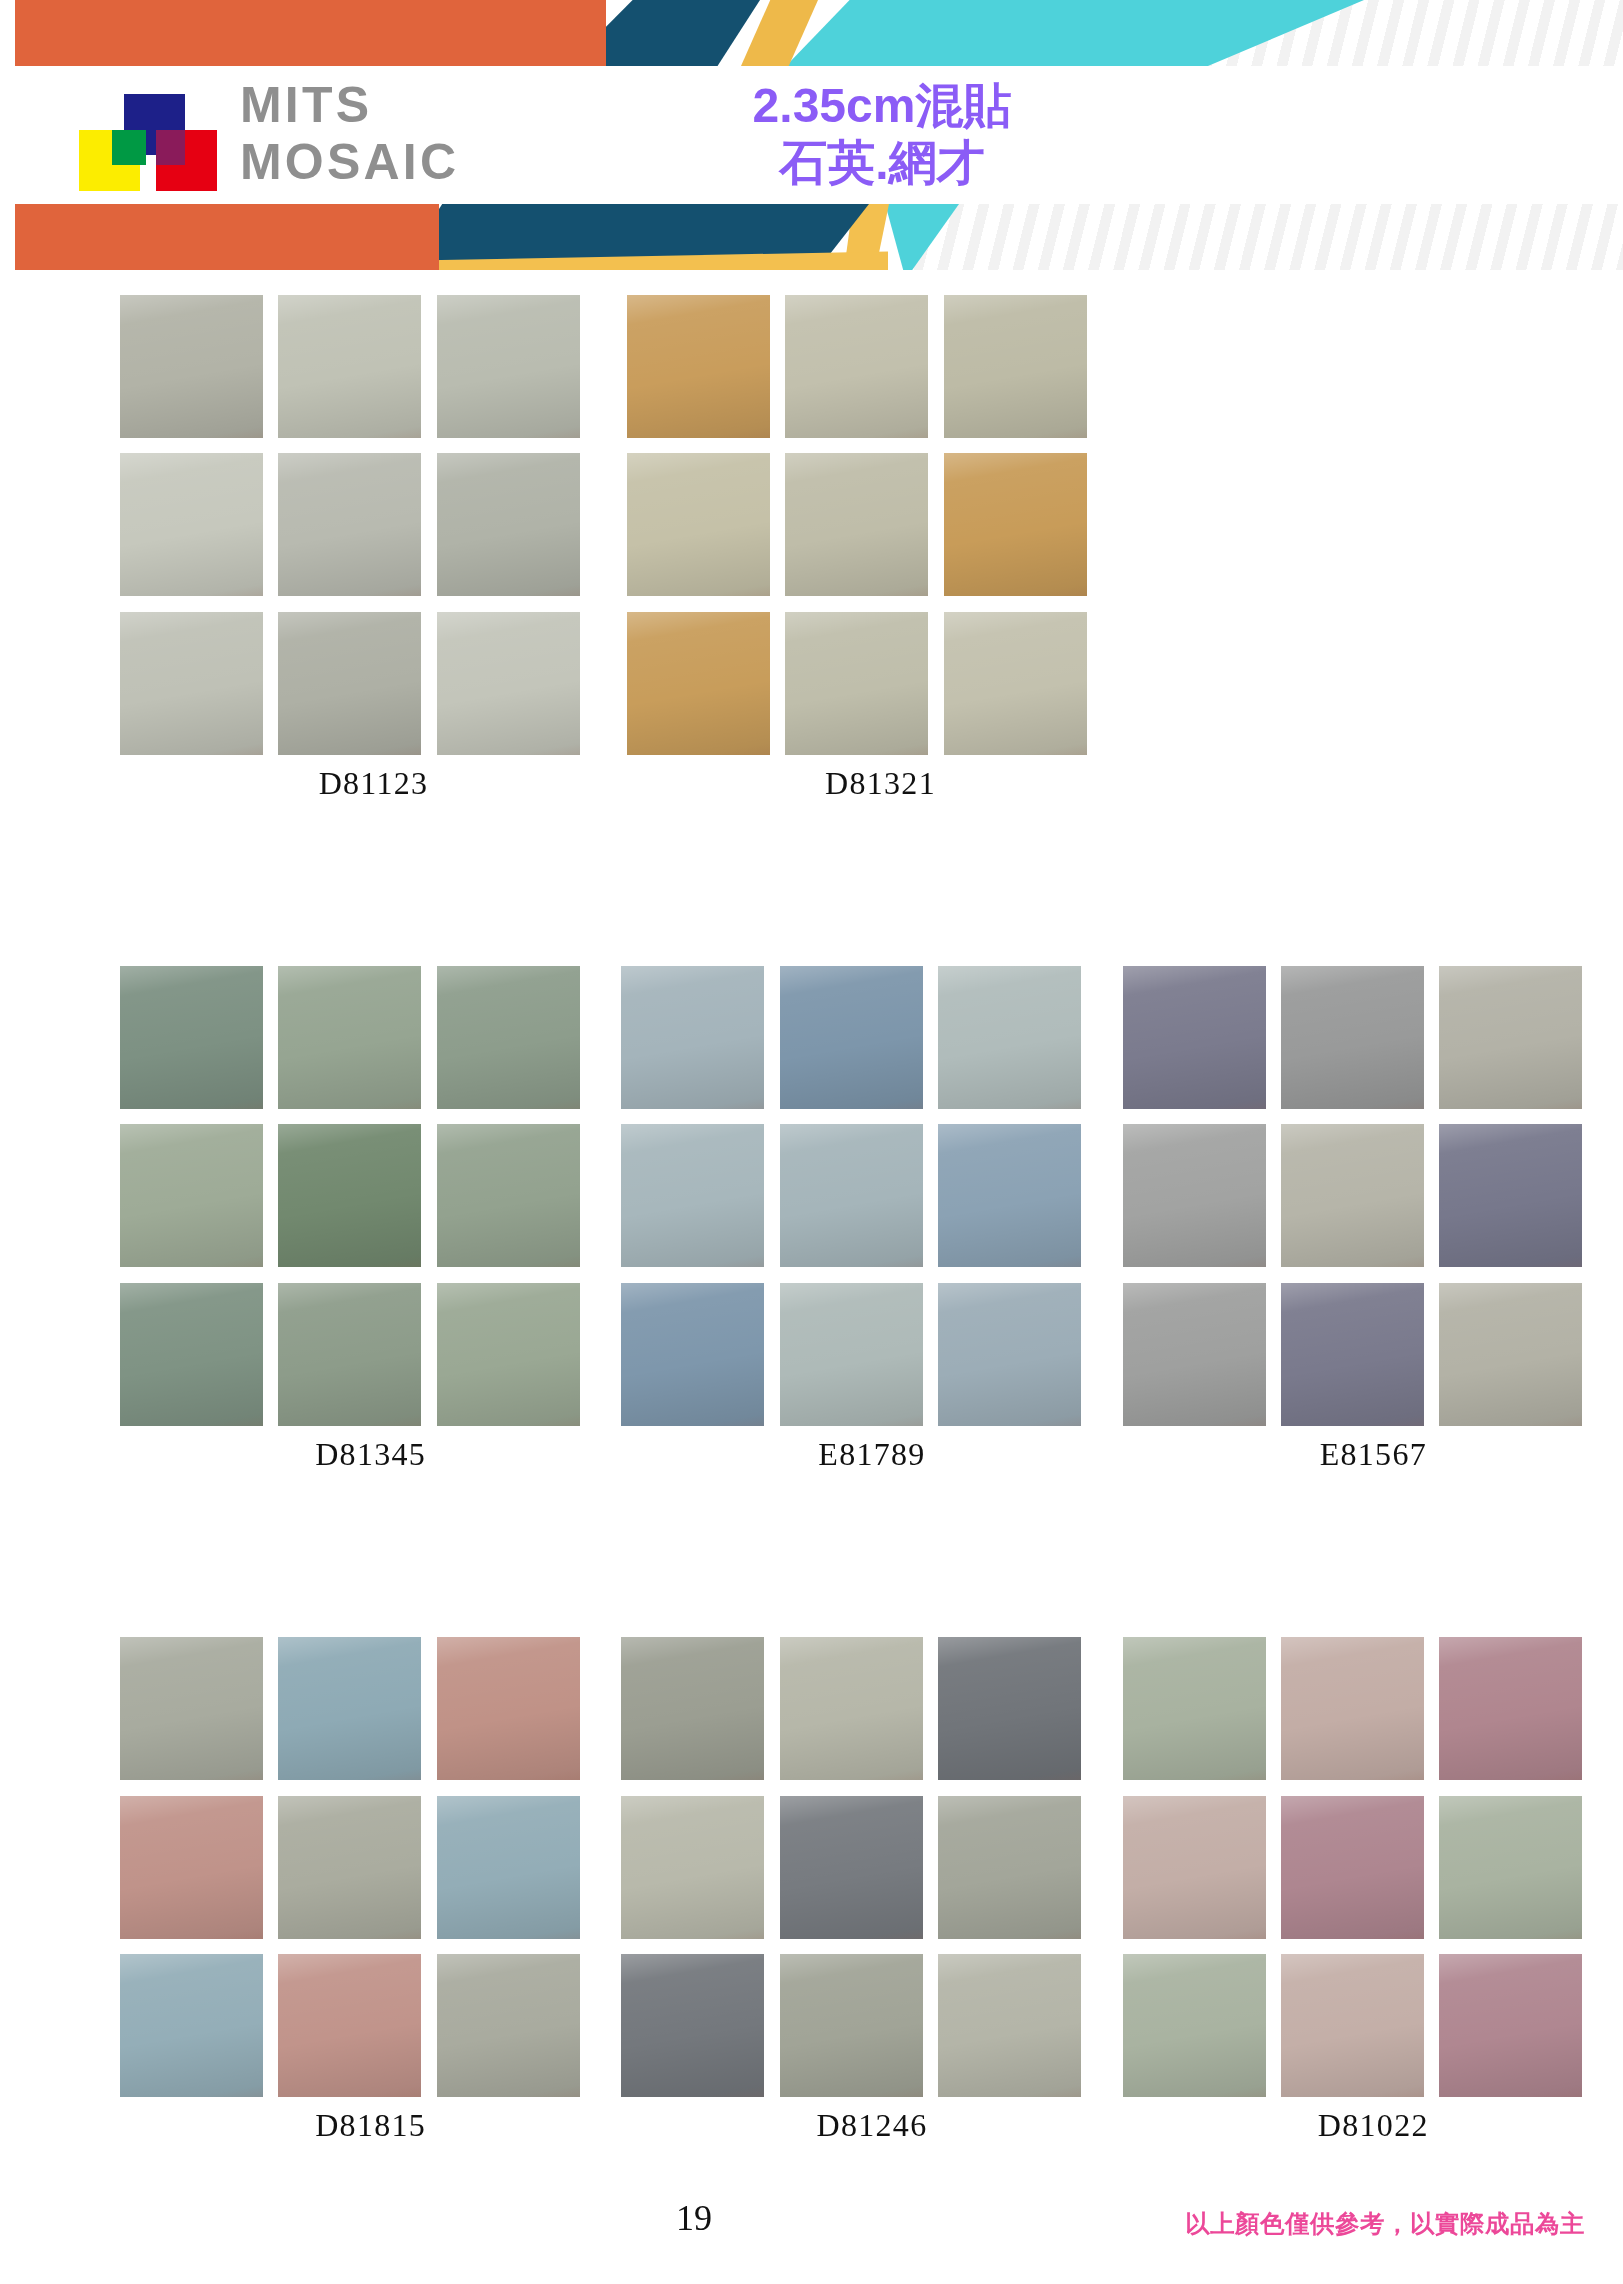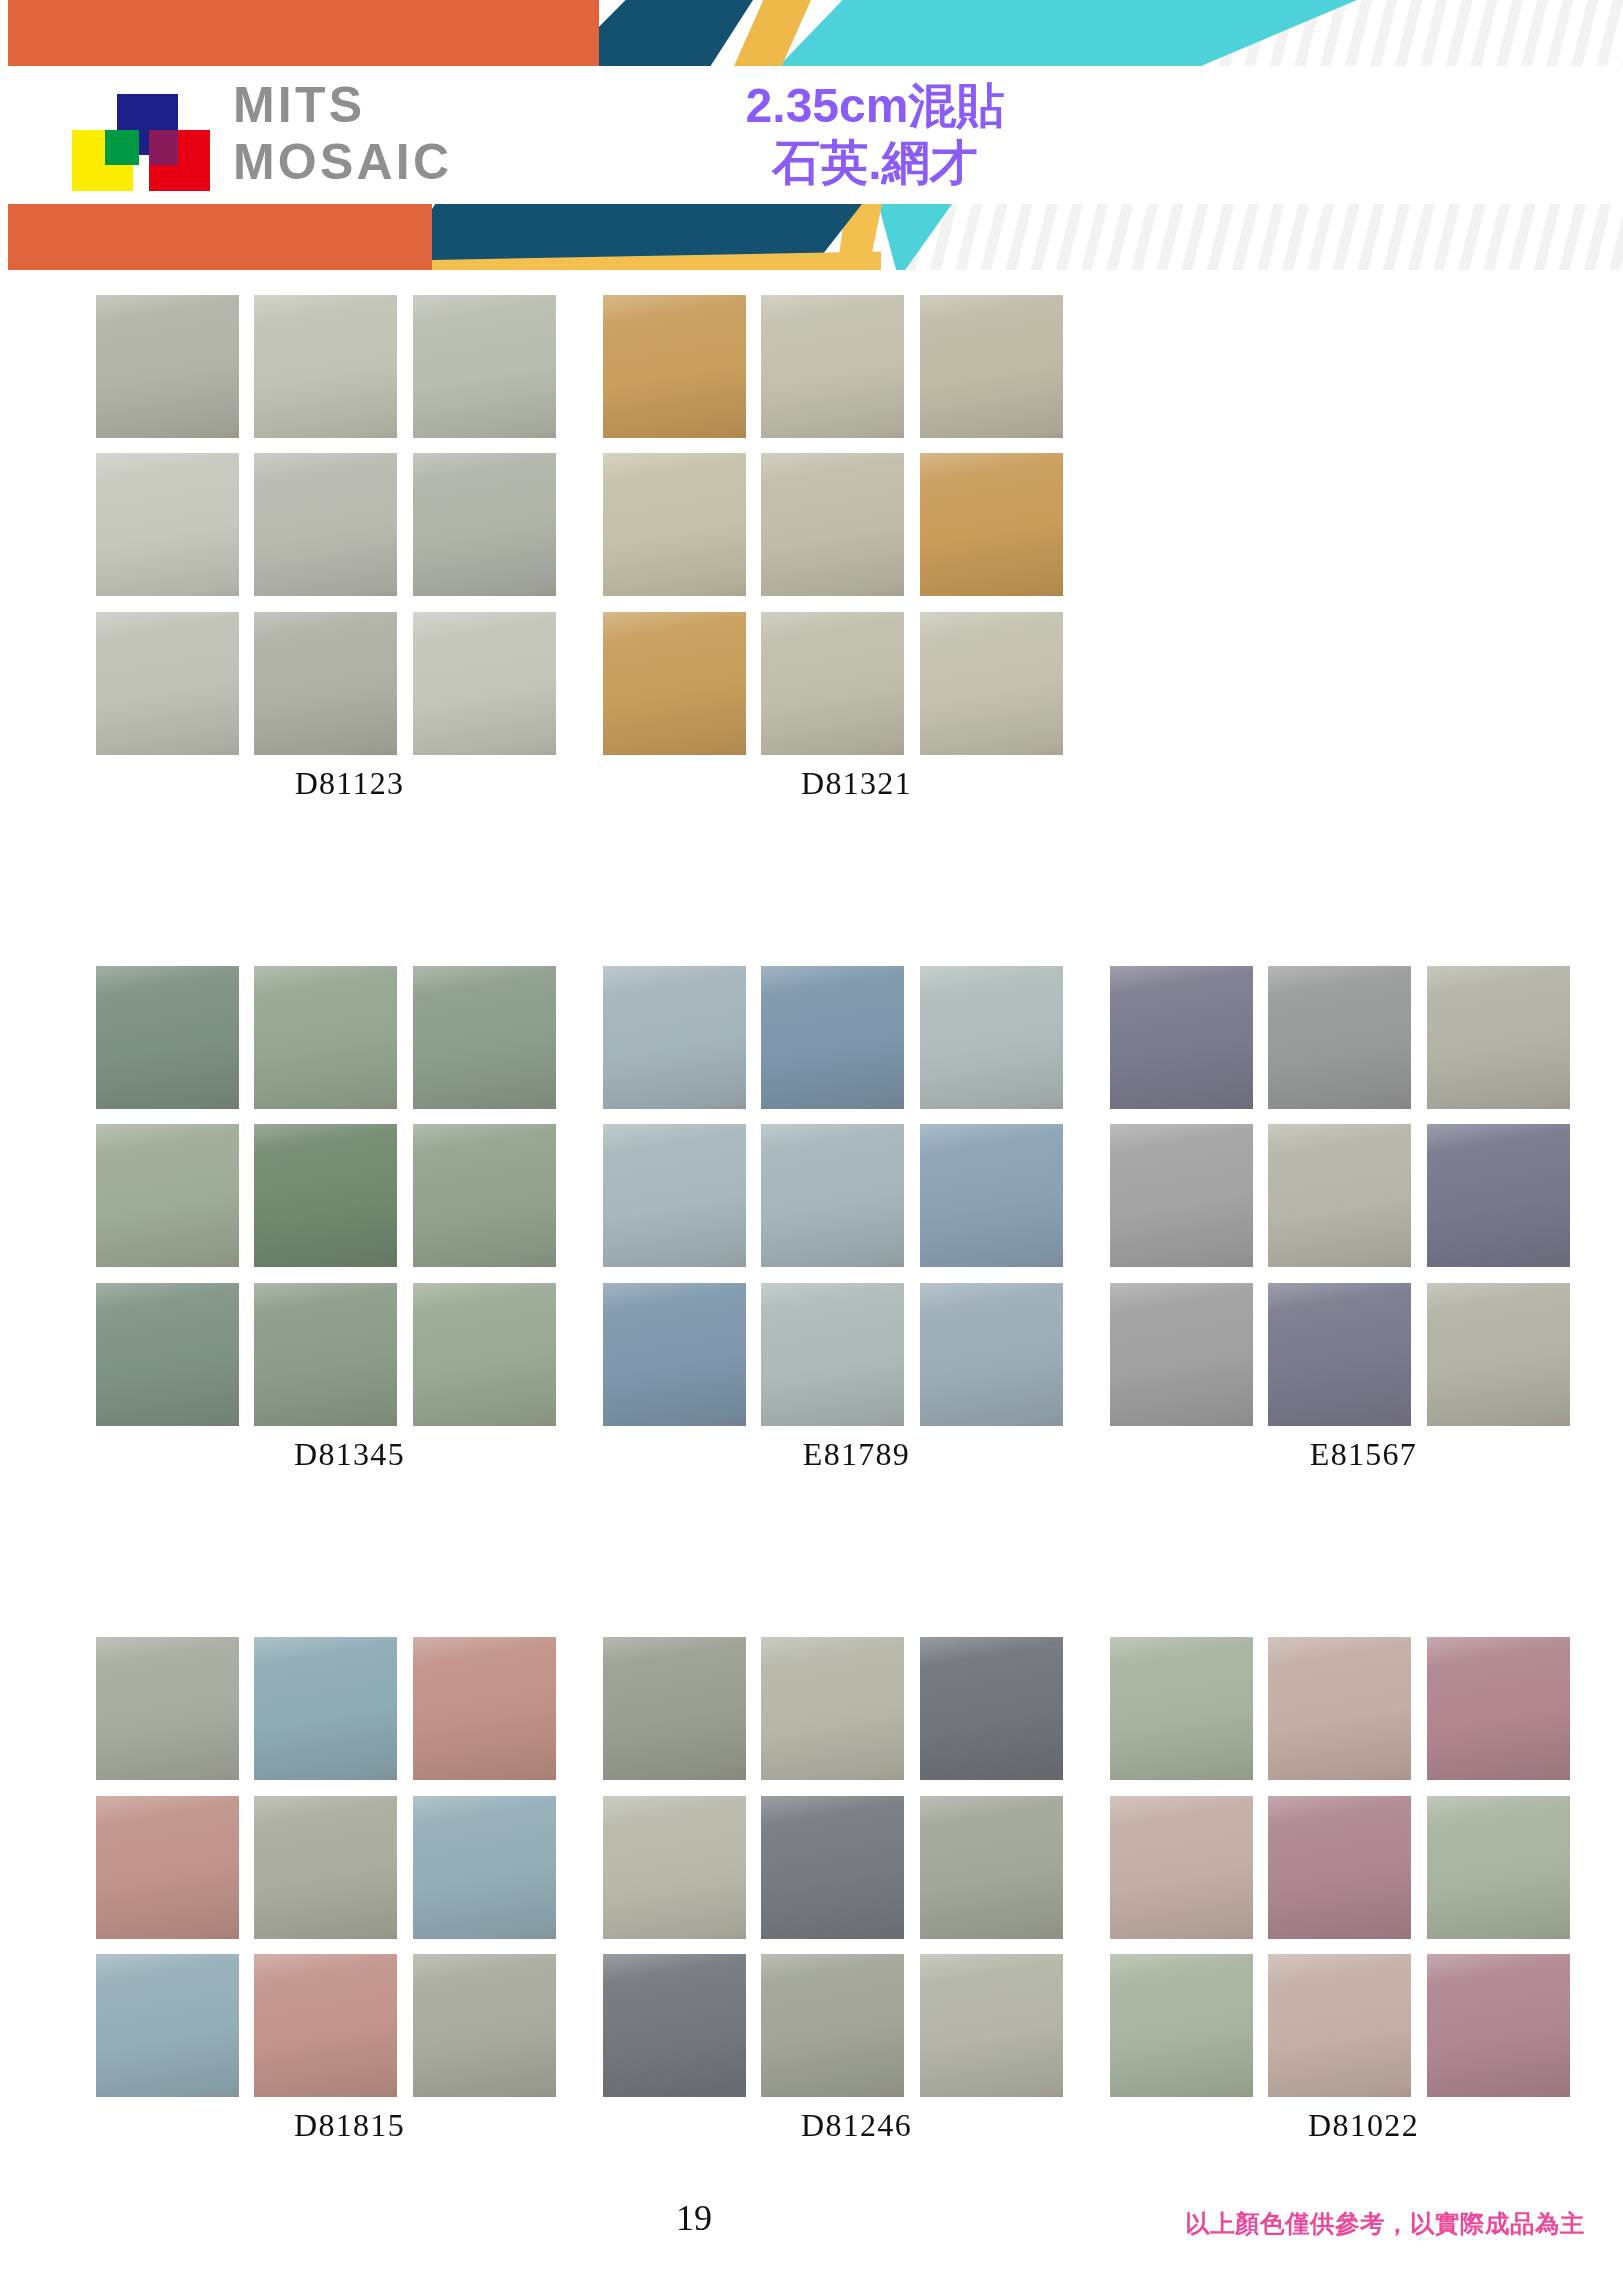--- a/index.html
+++ b/index.html
@@ -5,21 +5,21 @@
   * { box-sizing: border-box; margin: 0; padding: 0; }
   html, body {
     width: 1624px; height: 2284px;
     background: #ffffff;
     font-family: "Liberation Sans", sans-serif;
     overflow: hidden;
   }
   .page { position: relative; width: 1624px; height: 2284px; background: #fff; }
 
   
-  .header { position: absolute; left: 8px; top: 0; width: 1325px; height: 270px; }
+  .header { position: absolute; left: 15px; top: 0; width: 1325px; height: 270px; }
 
   .band-top { position: absolute; left: 0; top: 0; width: 1624px; height: 66px; overflow: hidden; }
   .band-bot { position: absolute; left: 0; top: 204px; width: 1624px; height: 66px; overflow: hidden; }
 
   .shape { position: absolute; top: 0; height: 100%; }
 
   
   .t-orange { left: 0; width: 591px; background: #e0643c; }
   .t-navy  { left: 552px; width: 193px; background: #14506f; clip-path: polygon(34% 0, 100% 0, 78% 100%, 0% 100%); }
   .t-yellow{ left: 726px; width: 77px; background: #eeb94a; clip-path: polygon(38% 0, 100% 0, 62% 100%, 0% 100%); }
@@ -52,21 +52,21 @@
       font-weight: 700; font-size: 50px; line-height: 57px; letter-spacing: 3.2px;
       font-family: "Liberation Sans", sans-serif; }
 
   
   .title { position: absolute; left: 668px; top: 77px; width: 398px; text-align: center;
       color: #8b5cf6; font-weight: 700; font-size: 48px; line-height: 57px;
       font-family: "Liberation Sans", sans-serif; }
 
   
   .groups { position: absolute; left: 0; top: 295px; width: 1624px; }
-  .grid-row { display: flex; justify-content: flex-start; padding-left: 96px; margin-bottom: 164px; }
+  .grid-row { display: flex; justify-content: flex-start; padding-left: 120px; margin-bottom: 164px; }
   .group { width: 507px; }
   .tiles { display: grid; grid-template-columns: repeat(3, 143px); grid-template-rows: repeat(3, 143px);
            column-gap: 15.4px; row-gap: 15.4px; }
   .tile { width: 143px; height: 143px; position: relative; }
   .tile::after { content: ""; position: absolute; inset: 0;
       background: linear-gradient(170deg, rgba(255,255,255,0.28) 0%, rgba(255,255,255,0.05) 18%,
                   rgba(0,0,0,0) 55%, rgba(0,0,0,0.10) 93%, rgba(80,50,40,0.22) 100%); }
   .code { text-align: center; font-size: 32px; color: #111; margin-top: 10.3px;
       font-family: "Liberation Serif", serif; letter-spacing: 1.3px; }
 

